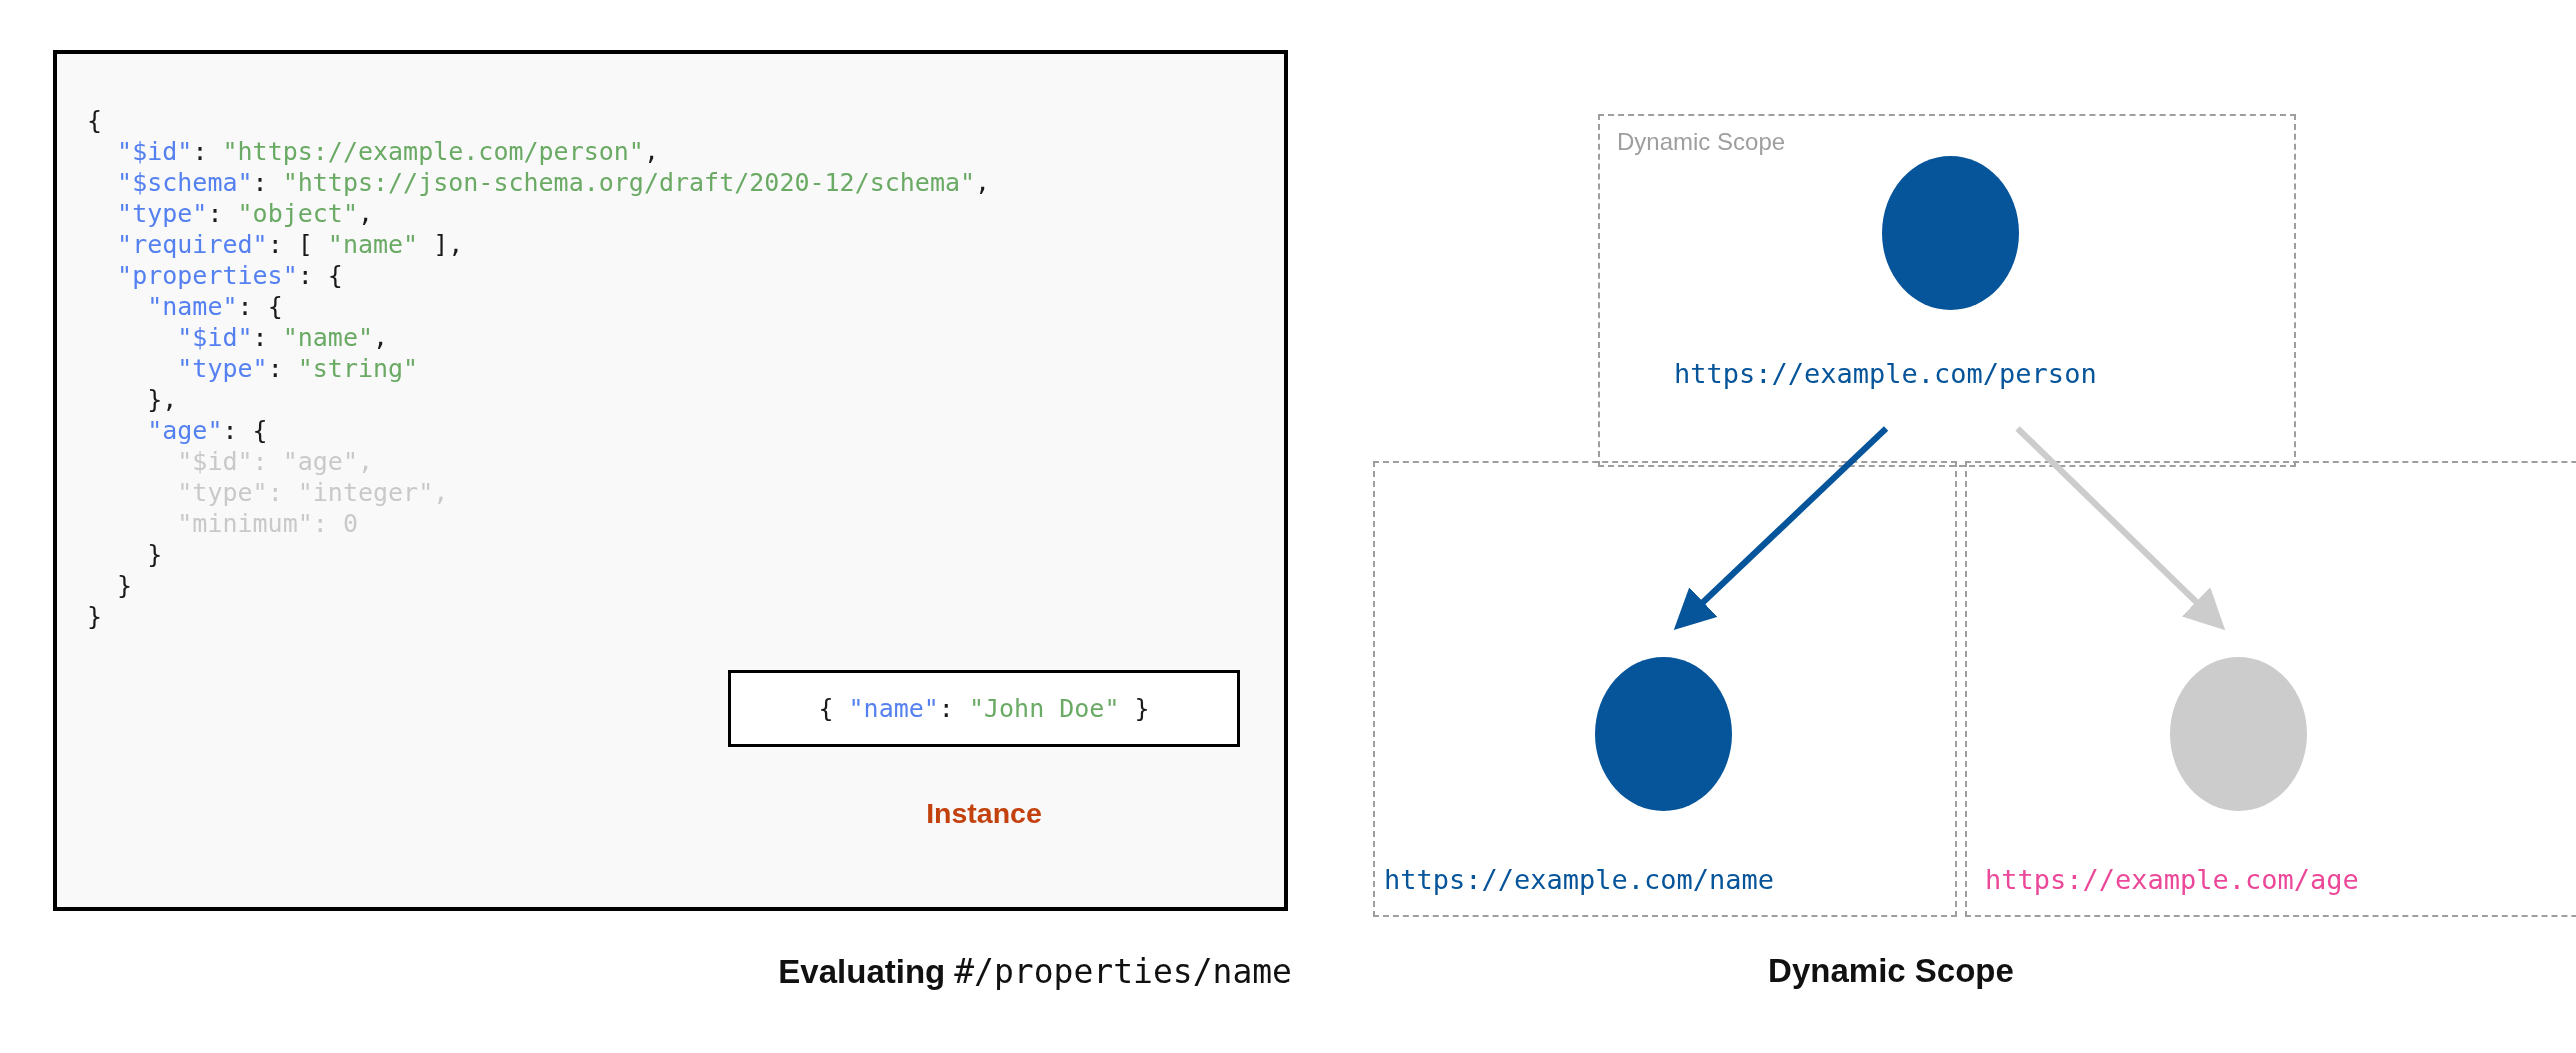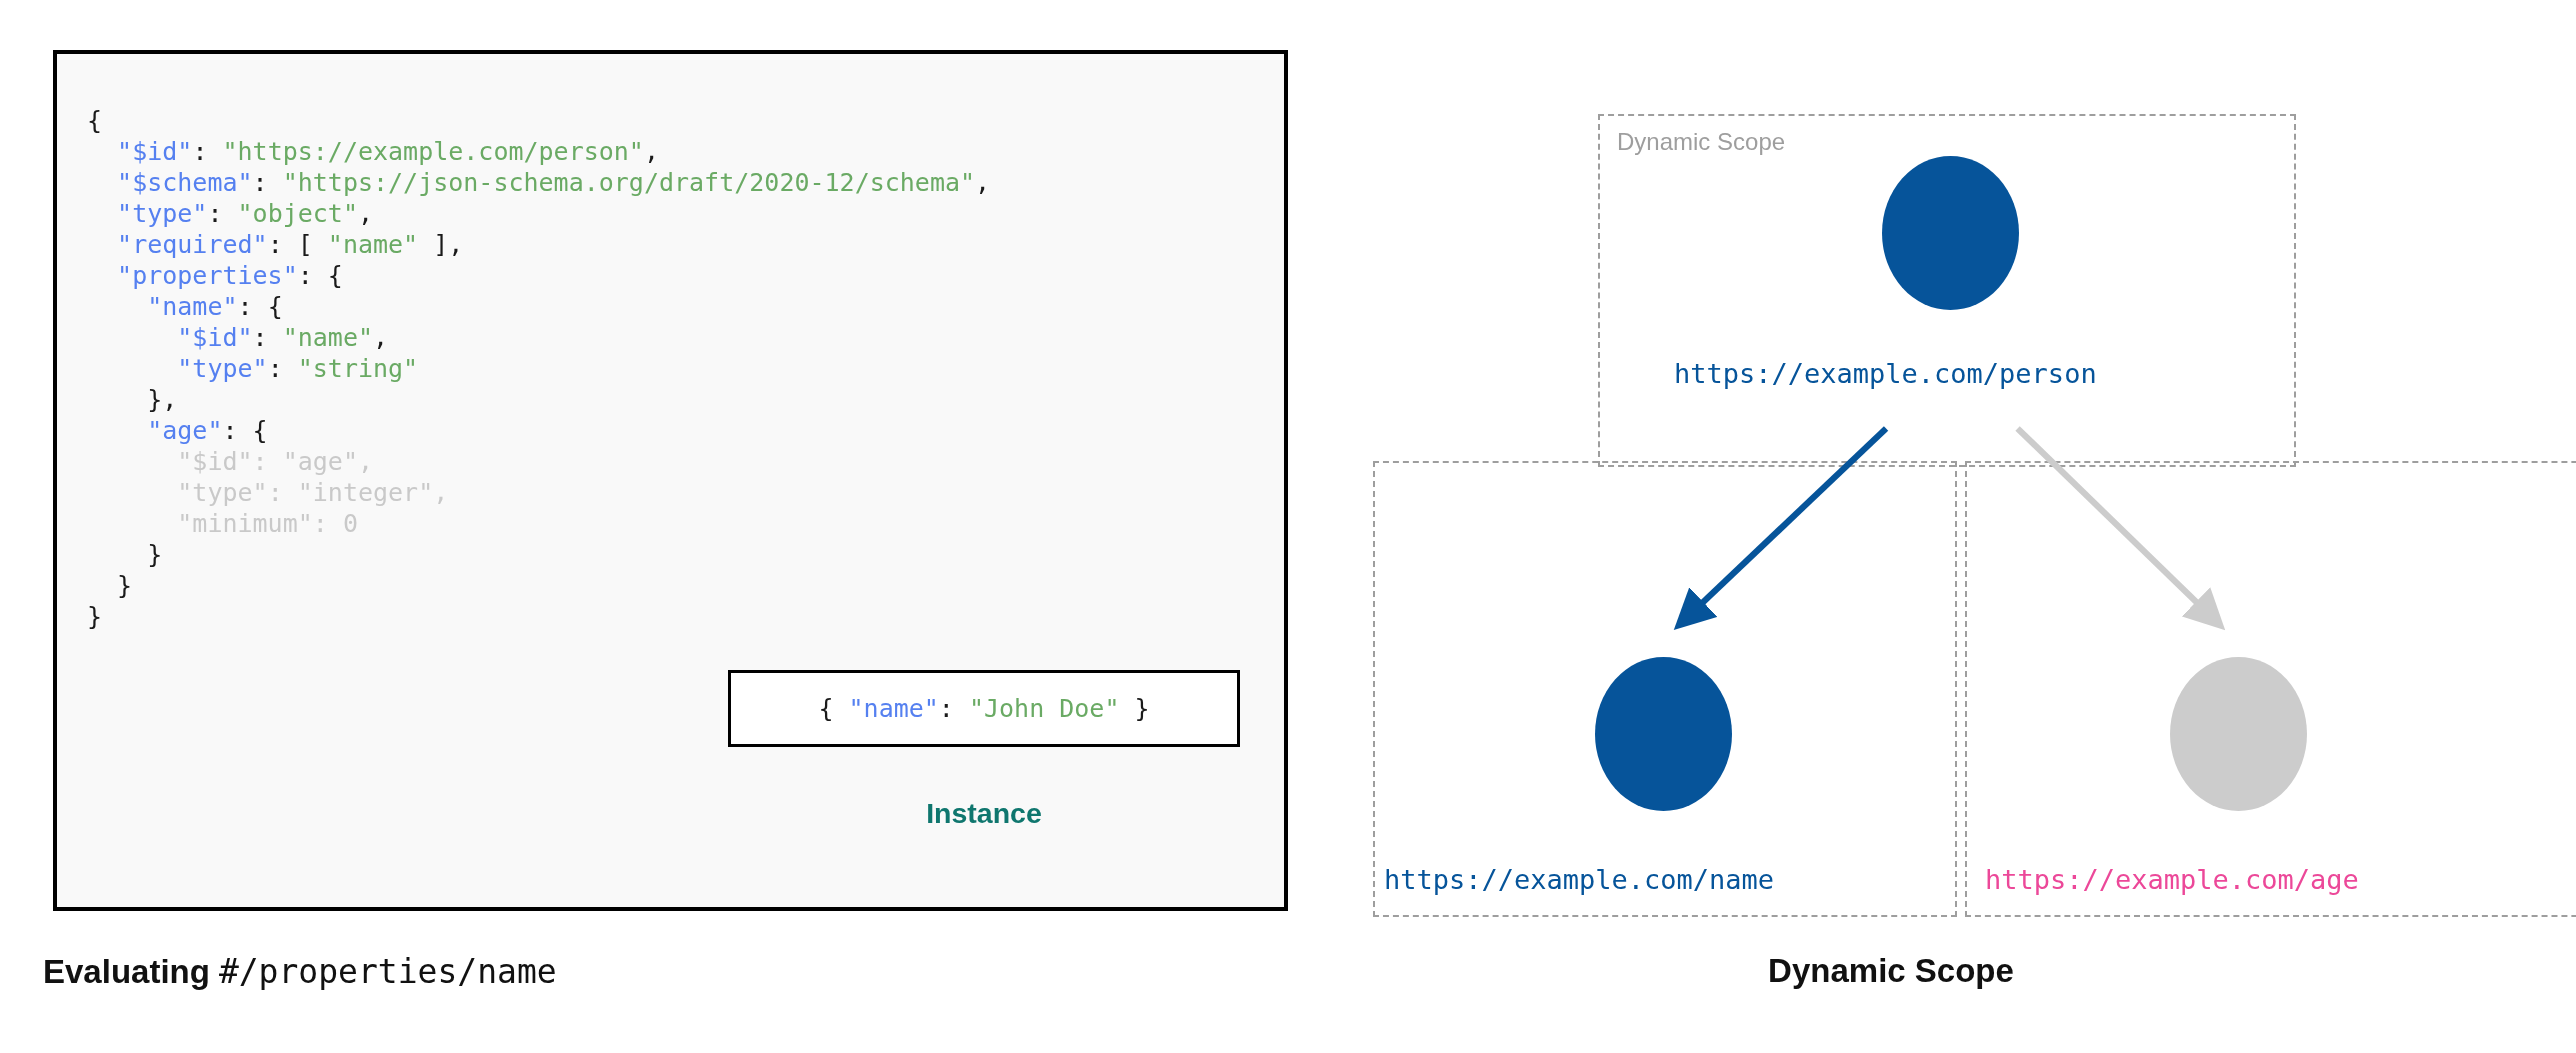--- a/index.html
+++ b/index.html
@@ -66,30 +66,30 @@
   }
   #instance-caption {
     position: absolute;
     left: 728px;
     top: 797px;
     width: 512px;
     text-align: center;
     font-family: "Liberation Sans", sans-serif;
     font-weight: bold;
     font-size: 28.5px;
-    color: #0f766e;
+    color: #c2410c;
   }
 
   
   #left-caption {
     position: absolute;
-    left: 43px;
+    left: 57px;
     top: 952px;
     width: 1235px;
-    text-align: left;
+    text-align: right;
     font-size: 0;
     white-space: nowrap;
   }
   #left-caption .cap-bold {
     font-family: "Liberation Sans", sans-serif;
     font-weight: bold;
     font-size: 33px;
     color: #111111;
     vertical-align: baseline;
   }

